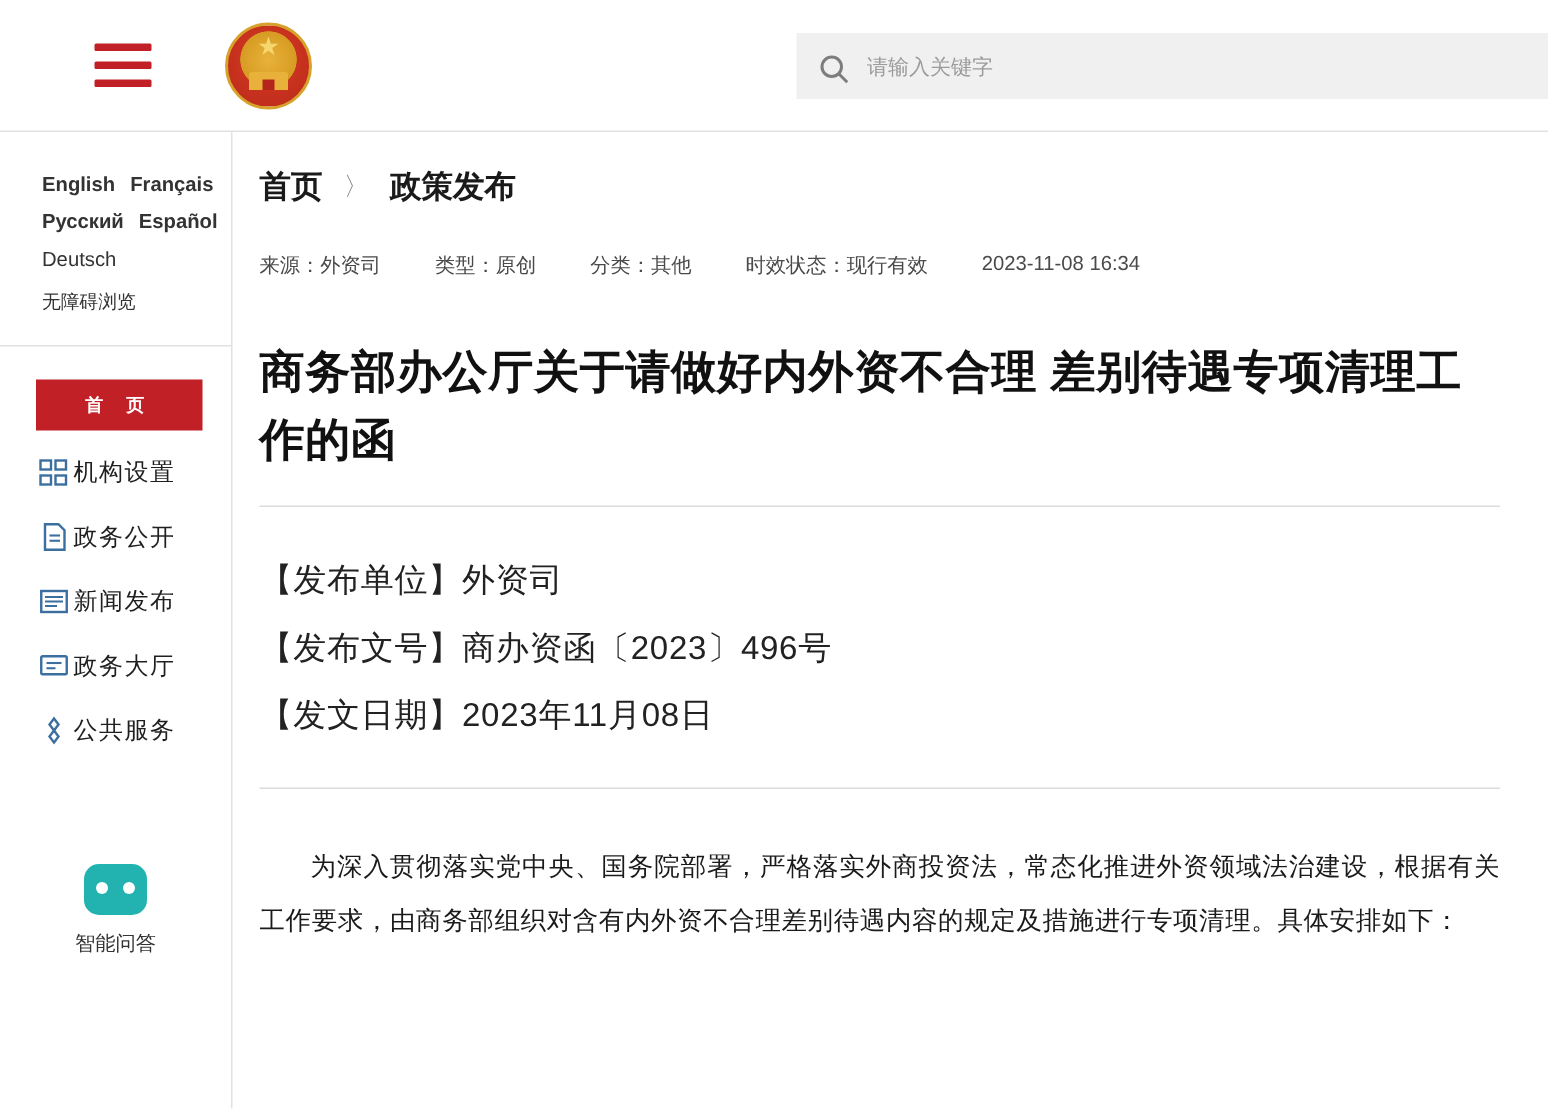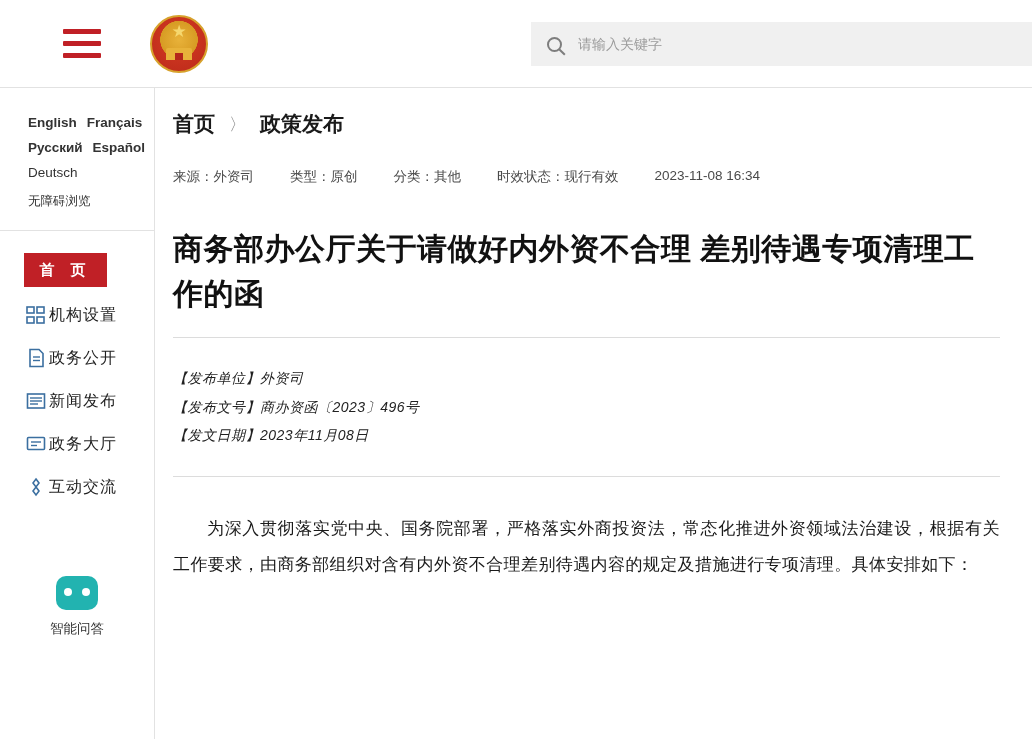--- a/index.html
+++ b/index.html
@@ -163,26 +163,26 @@
     font-size: 12.5px;
     color: #333;
     line-height: 25px;
     margin-top: 4px;
     cursor: pointer;
   }
   .nav {
     padding: 22px 0 0 0;
   }
   .nav-home {
-    width: 83px;
+    width: 111px;
     height: 34px;
     margin: 0 auto 18px 24px;
     background: #c02026;
     color: #fff;
-    font-size: 15px;
+    font-size: 12px;
     font-weight: bold;
     letter-spacing: 6px;
     display: flex;
     align-items: center;
     justify-content: center;
     cursor: pointer;
   }
   .nav-item {
     display: flex;
     align-items: flex-start;
@@ -268,25 +268,24 @@
     padding: 22px 0 21px 0;
     border-bottom: 1px solid #dcdcdc;
     max-width: 830px;
   }
   .doc-fields {
     padding: 26px 0 26px 0;
     border-bottom: 1px solid #dcdcdc;
     max-width: 830px;
   }
   .doc-field {
-    font-size: 14px;
+    font-size: 22px;
     color: #222;
     line-height: 2.05;
     letter-spacing: 0.5px;
-    font-style: italic;
   }
   .doc-body {
     padding-top: 34px;
     max-width: 830px;
   }
   .doc-para {
     font-size: 17px;
     color: #1a1a1a;
     line-height: 2.1;
     text-indent: 2em;
@@ -375,21 +374,21 @@
         </svg>
         <span class="label">政务大厅</span>
       </div>
 
 
       <div class="nav-item">
         <svg class="nav-ico" viewBox="0 0 20 20">
           <path d="M10 2 L13 6 L10 10 L7 6 Z" fill="none" stroke="#3b6fa0" stroke-width="1.6"></path>
           <path d="M10 10 L13 14 L10 18 L7 14 Z" fill="none" stroke="#3b6fa0" stroke-width="1.6"></path>
         </svg>
-        <span class="label">互动交流</span>
+        <span class="label">公共服务</span>
       </div>
     </div>
 
     <div class="robot-block">
       <div class="robot-ico"></div>
       <div class="robot-label">智能问答</div>
     </div>
   </div>
 
   <div class="main">

